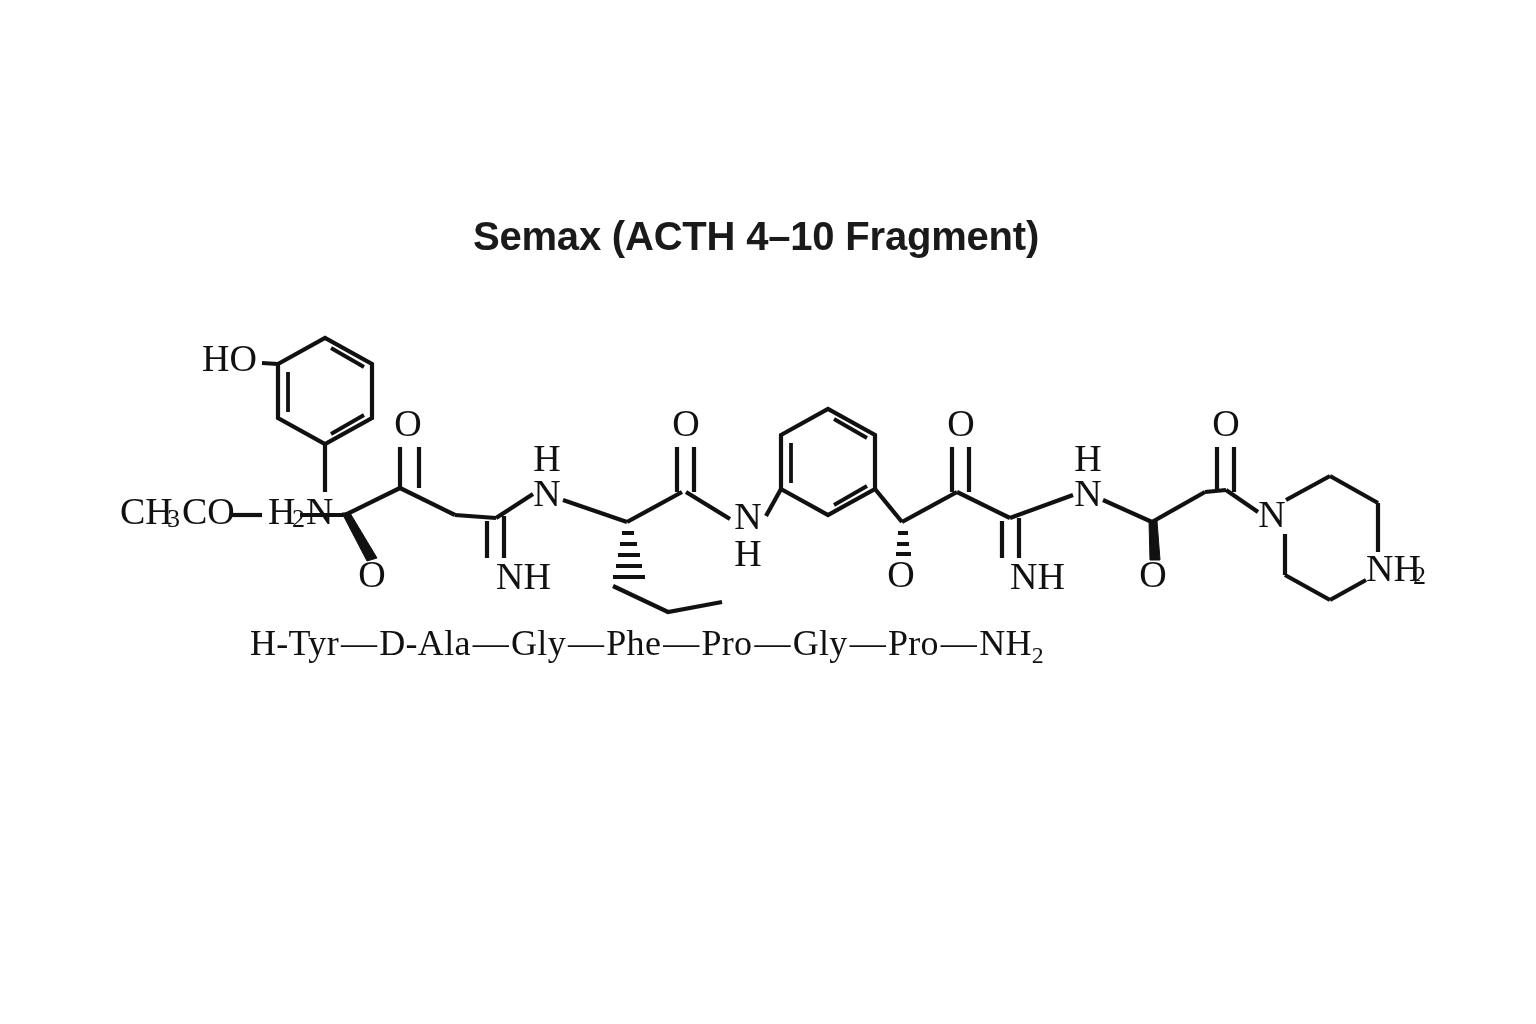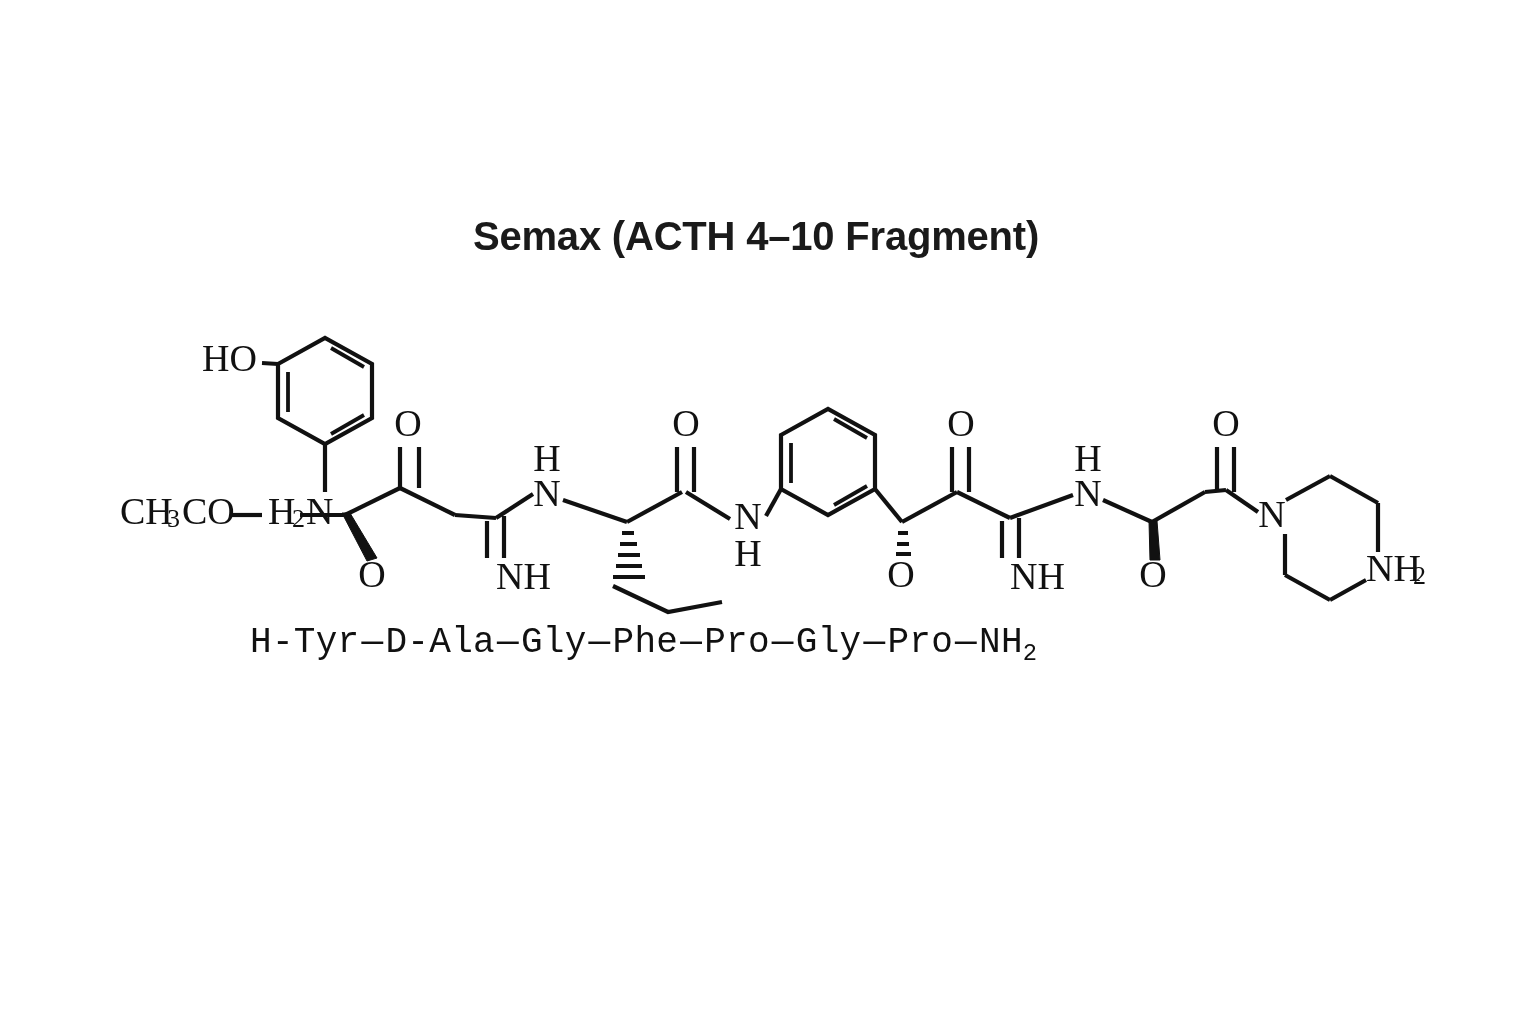--- a/index.html
+++ b/index.html
@@ -67,21 +67,21 @@
   }
   .atom-sub {
     font-family: "Liberation Serif", serif;
     font-size: 26px;
     fill: #111111;
   }
   #sequence {
     position: absolute;
     top: 622px;
     left: 250px;
-    font-family: Liberation Mono, monospace;
+    font-family: Liberation Serif, serif;
     font-size: 36px;
     color: #111111;
     white-space: nowrap;
     letter-spacing: 0.3px;
   }
   #sequence .dash {
     padding: 0 2px;
   }
   #sequence sub {
     font-size: 0.66em;

